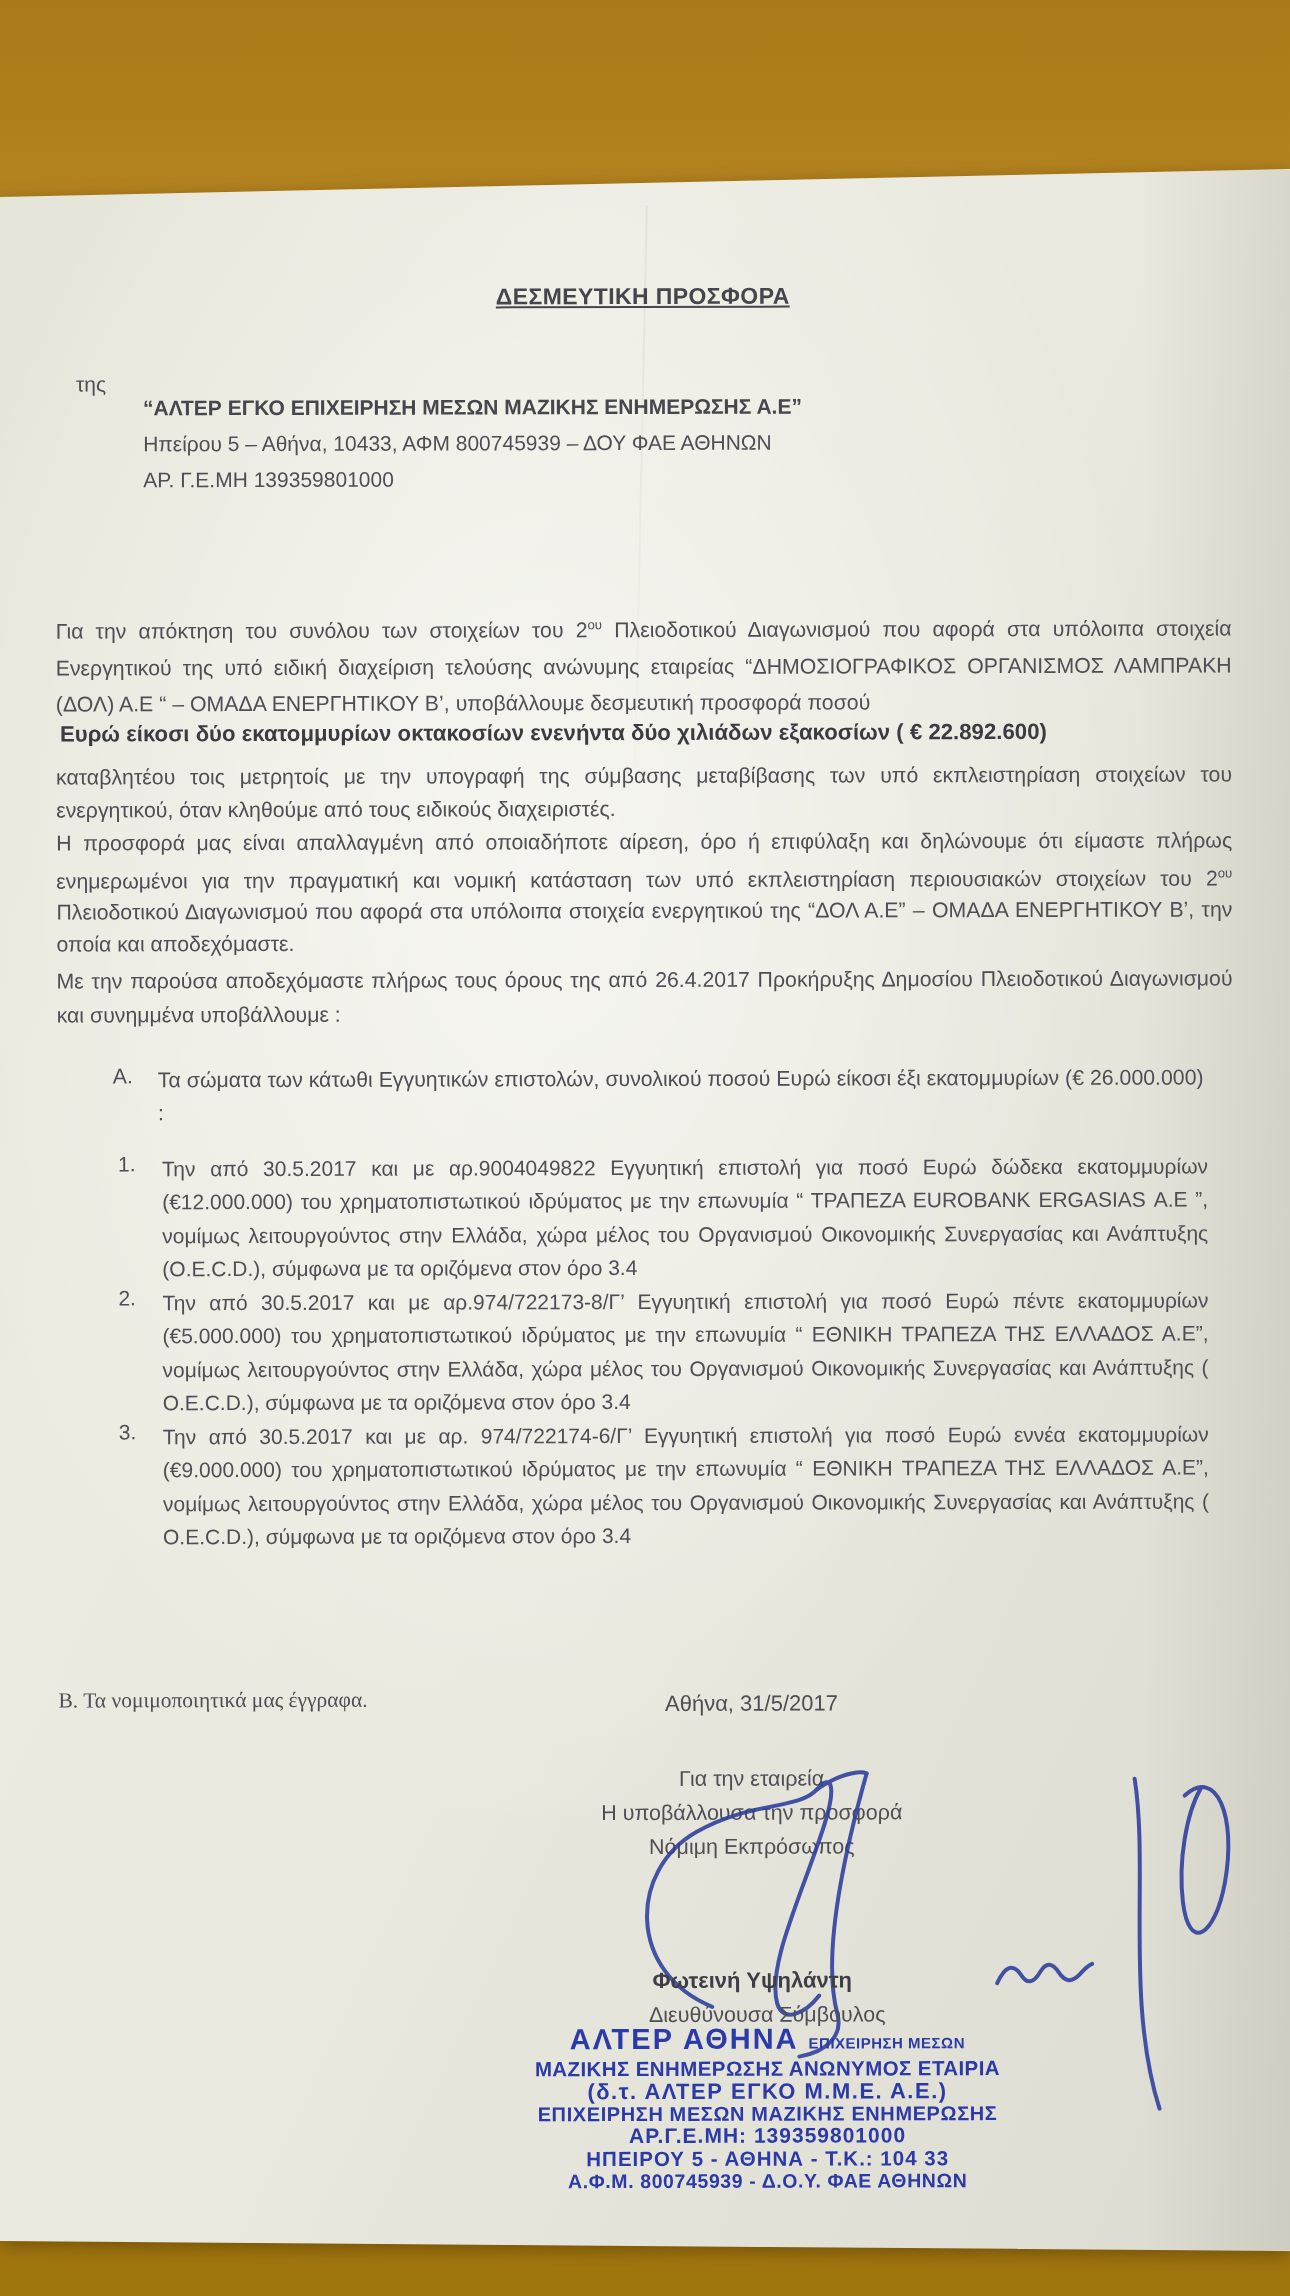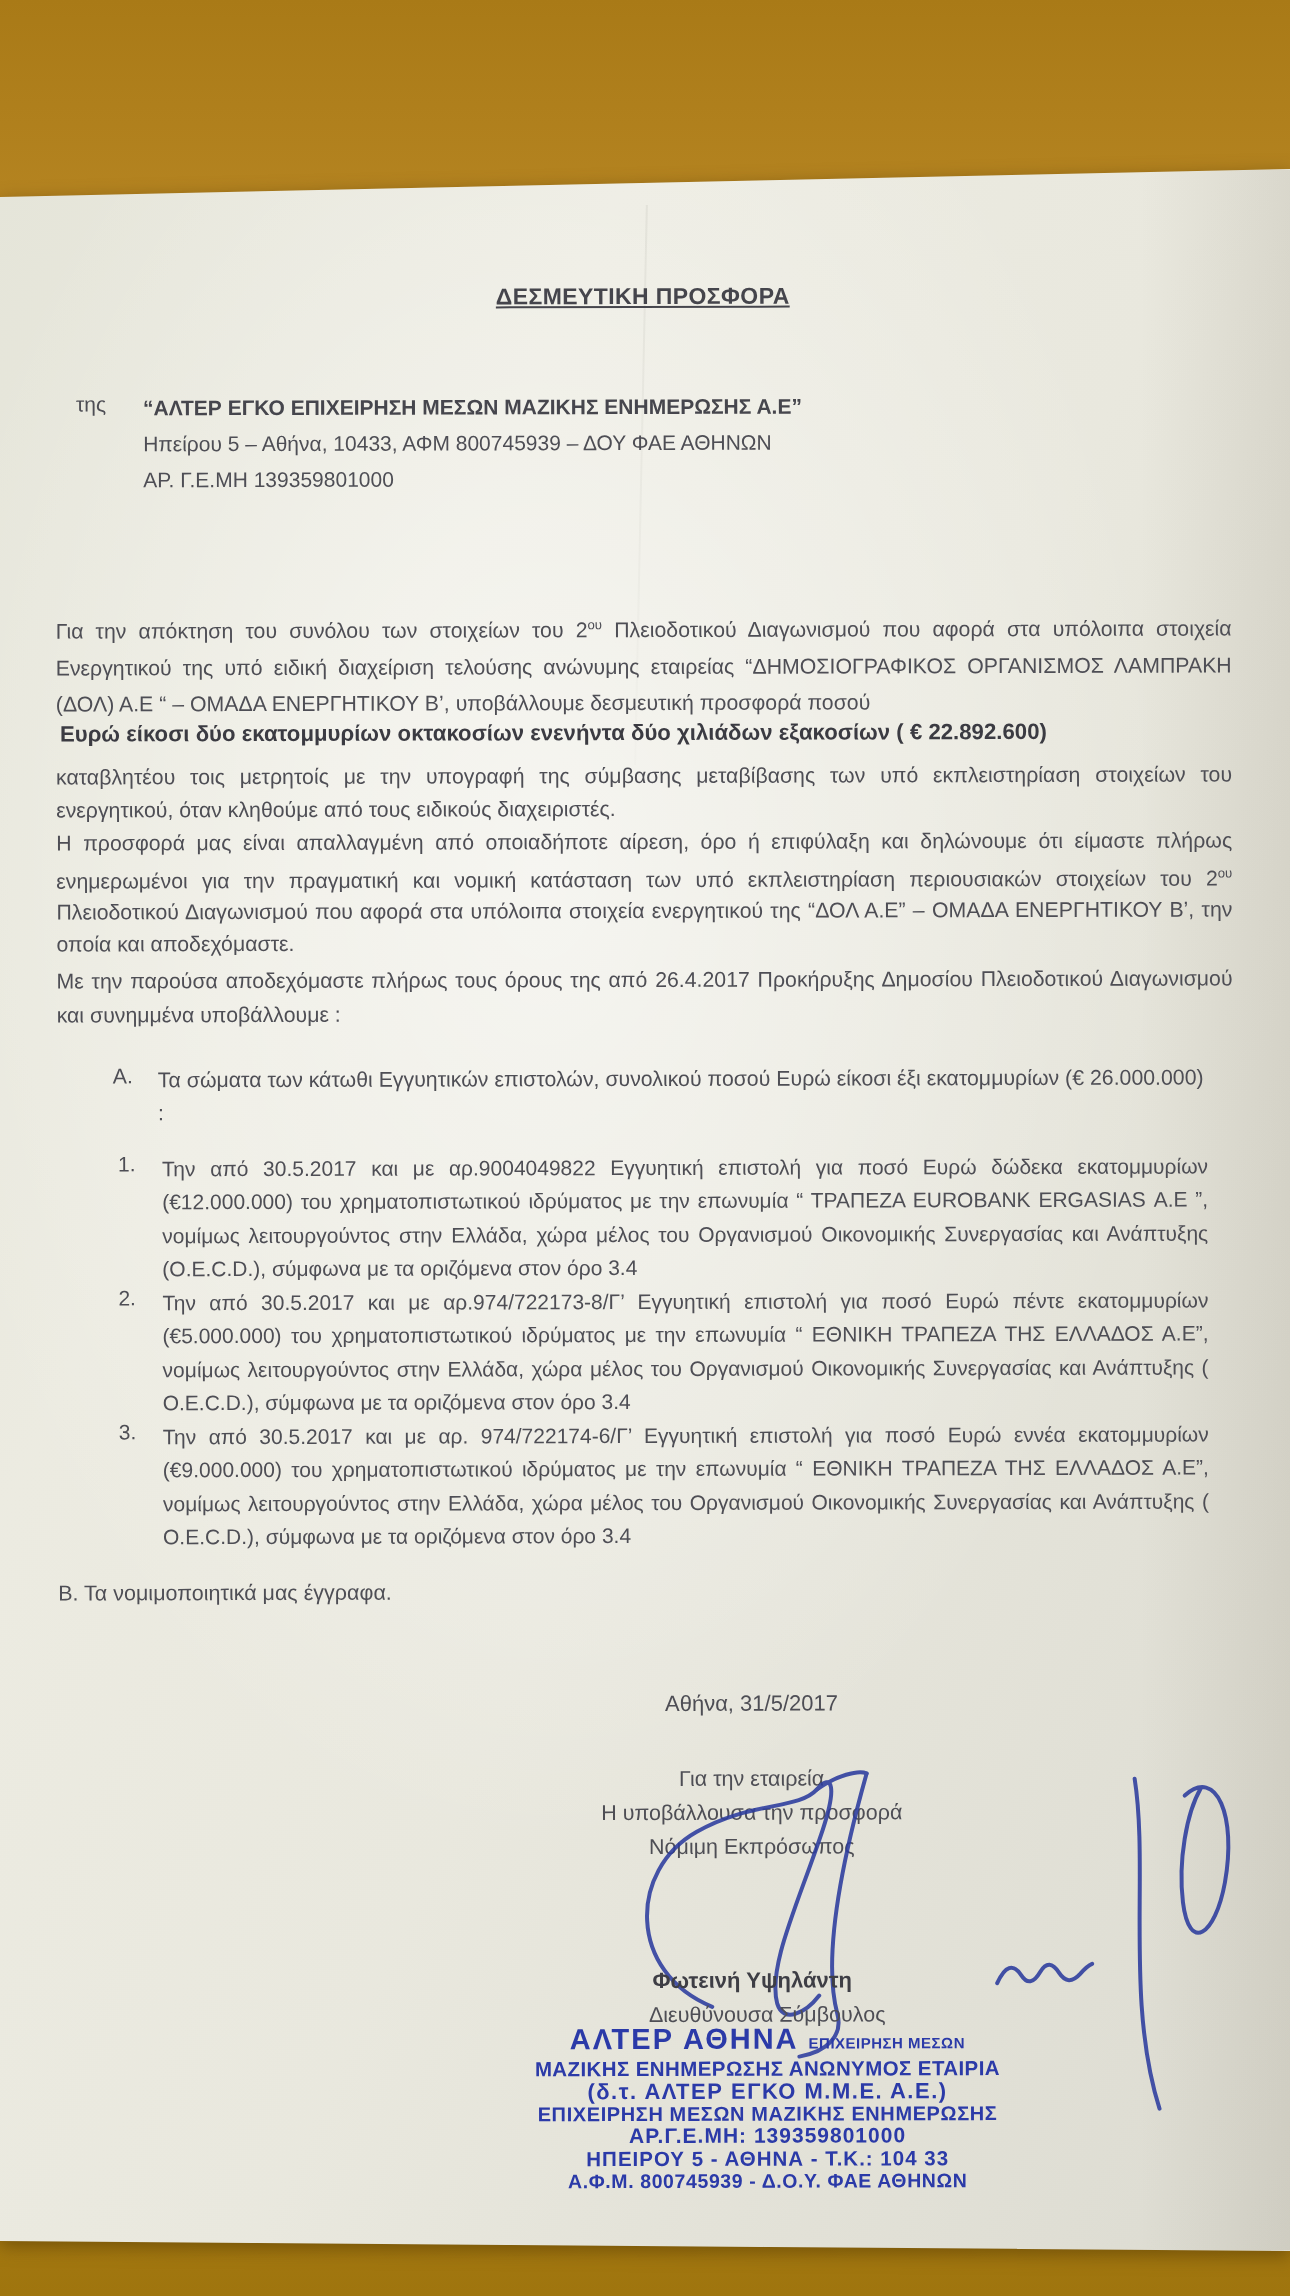--- a/index.html
+++ b/index.html
@@ -18,38 +18,38 @@
   }
   .crease{position:absolute;left:640px;top:205px;width:2px;height:560px;
     background:linear-gradient(180deg,rgba(120,120,110,.10),rgba(120,120,110,.02));
     transform:rotate(1.2deg);}
   .shade-right{position:absolute;right:0;top:170px;width:150px;height:2080px;
     background:linear-gradient(90deg,rgba(110,100,80,0),rgba(110,100,80,.12));}
   .doc{position:absolute;inset:0;color:#4e4e55;transform:rotate(-.15deg);}
   .abs{position:absolute;}
   .title{left:0;top:283px;width:100%;text-align:center;font-size:23px;font-weight:bold;
     color:#45454c;text-decoration:underline;letter-spacing:.4px;}
-  .tis{left:78px;top:391px;font-size:21px;}
+  .tis{left:78px;top:371px;font-size:21px;}
   .company{left:145px;top:389px;width:820px;font-size:21px;line-height:36px;}
   .company .b{font-weight:bold;color:#46464d;}
   .para{left:57px;width:1176px;text-align:justify;font-size:21.3px;}
   .p1{top:607px;line-height:36.4px;}
   .amount{top:720px;font-weight:bold;font-size:22.2px;color:#3b3b42;padding-left:4px;}
   .p1c{top:760px;line-height:33.4px;}
   .p2{top:827px;line-height:31.6px;}
   .p3{top:963px;line-height:34px;}
   sup{font-size:.62em;}
   .secA-mark{left:113px;top:1063px;font-size:21.3px;}
   .secA-text{left:158px;top:1063px;width:1046px;line-height:33px;font-size:21.3px;}
   .g-num{width:40px;font-size:21px;}
   .g-text{width:1046px;text-align:justify;font-size:21px;line-height:33.4px;}
   .g1n{left:118px;top:1151px;} .g1t{left:162px;top:1151px;}
   .g2n{left:118px;top:1285px;} .g2t{left:162px;top:1285px;}
   .g3n{left:118px;top:1419px;} .g3t{left:162px;top:1419px;}
-  .secB{left:57px;top:1580px;font-size:21.5px;}
+  .secB{left:57px;top:1687px;font-size:21.5px;font-family:Liberation Serif, serif;}
   .datep{left:460px;top:1691px;width:580px;text-align:center;font-size:22px;}
   .closing{left:430px;top:1762px;width:640px;text-align:center;font-size:21.5px;line-height:34px;}
   .signer{left:430px;top:1968px;width:640px;text-align:center;font-weight:bold;font-size:22px;color:#3e3e45;}
   .signer2{left:445px;top:2003px;width:640px;text-align:center;font-size:21.5px;}
   .stamp{left:420px;top:2026px;width:690px;text-align:center;color:#2b3aa8;font-weight:bold;}
   .stamp .l1{font-size:29px;letter-spacing:2px;line-height:26px;}
   .stamp .l1 .sm{font-size:15px;letter-spacing:.5px;}
   .stamp .l2{font-size:20.5px;line-height:23px;letter-spacing:.4px;}
   .stamp .l3{font-size:22px;line-height:23px;letter-spacing:1.5px;}
   .stamp .l4{font-size:20px;line-height:22px;letter-spacing:.6px;}

